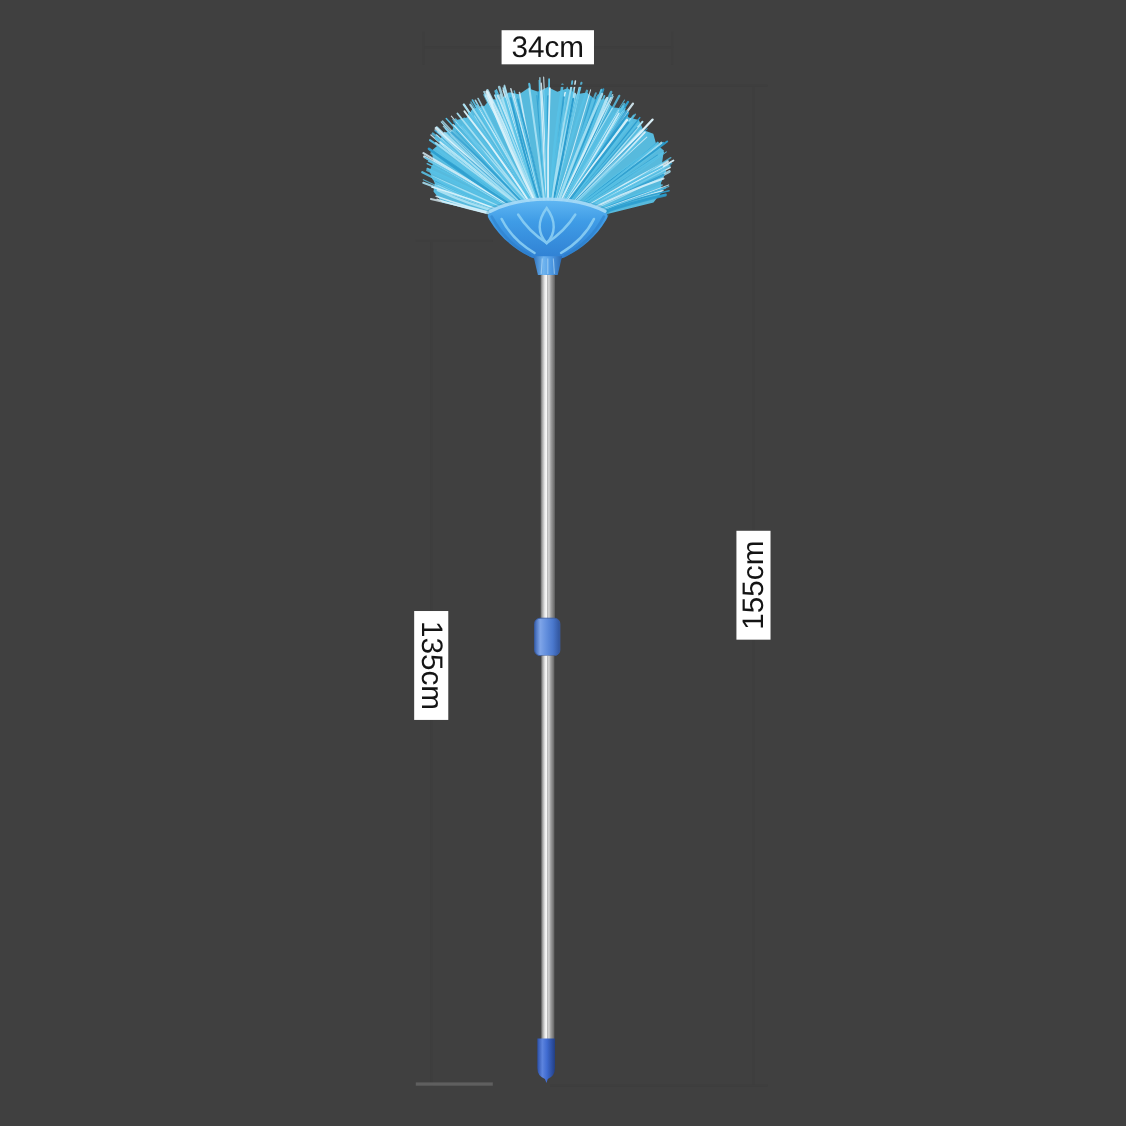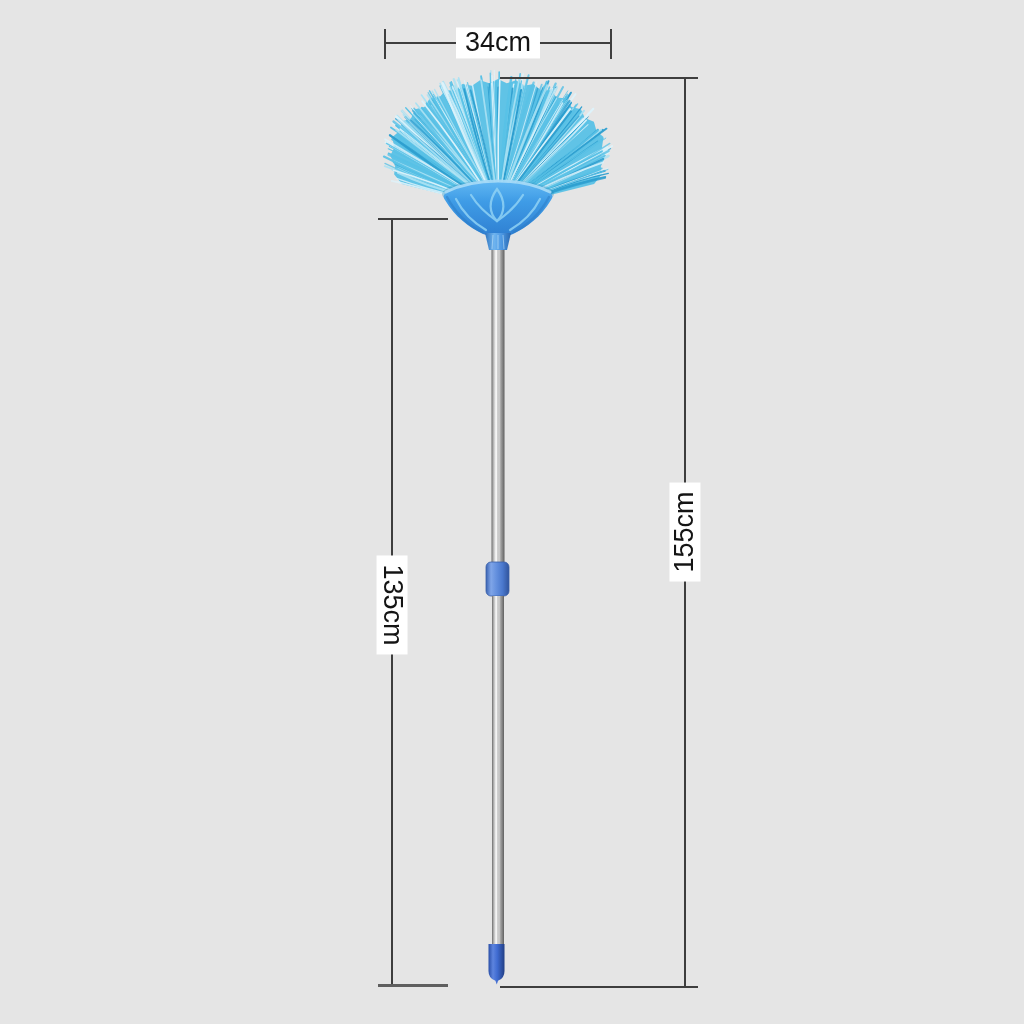--- a/index.html
+++ b/index.html
@@ -1,17 +1,17 @@
 <!DOCTYPE html>
 <html><head>
 <meta charset="utf-8">
 <style>
   html,body{margin:0;padding:0;background:#ffffff;}
   .canvas{
-    position:relative;width:1024px;height:1024px;background:#e5e5e5;
+    position:relative;width:1024px;height:1024px;background:#404040;
     overflow:hidden;font-family:"Liberation Sans", sans-serif;
   }
   .broom-svg{position:absolute;left:0;top:0;width:1024px;height:1024px;}
   .dim{position:absolute;background:#3e3e3e;}
   .dim.gray{background:#5f5f5f;}
   .dim-label{
     position:absolute;font-size:27px;line-height:1.15;color:#141414;
     background:#ffffff;padding:0 9px;white-space:nowrap;z-index:5;
     font-family:"Liberation Sans", sans-serif;
   }

